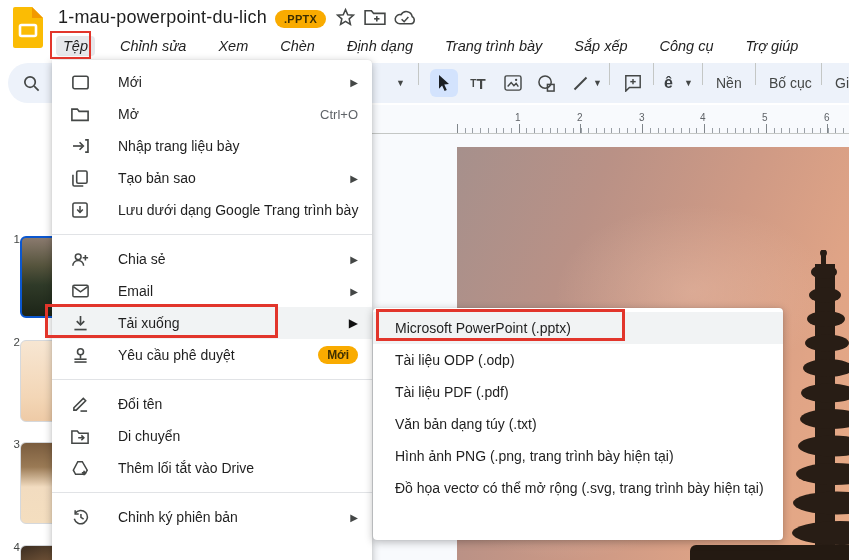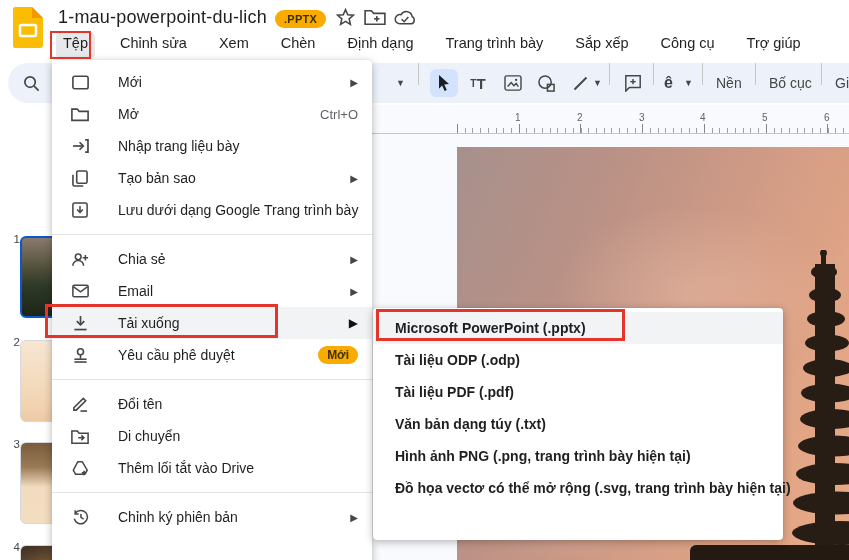--- a/index.html
+++ b/index.html
@@ -8,21 +8,21 @@
   #app { position:relative; width:849px; height:560px; background:#fff; }
 
   
   .logo { position:absolute; left:13px; top:7px; width:30px; height:41px; }
   .title-row { position:absolute; left:58px; top:6px; display:flex; align-items:flex-end; gap:8px; }
   .doc-title { font-size:18px; color:#1f1f1f; letter-spacing:.2px; }
   .pptx-badge { background:#f9ab00; color:#3d2e00; font-size:11px; font-weight:bold;
     padding:3px 9px; border-radius:10px; letter-spacing:.3px; }
   .hdr-ico { width:22px; height:22px; display:inline-flex; align-items:center; justify-content:center; }
 
-  .menubar { position:absolute; left:56px; top:33px; display:flex; gap:18px; height:25px; }
+  .menubar { position:absolute; left:56px; top:33px; display:flex; gap:18px; align-items:center; height:25px;font-style:italic; }
   .mb-item { font-size:14.5px; color:#1f1f1f; padding:2px 7px; border-radius:4px; cursor:default; }
   .mb-item.active { background:#e7e8eb; }
 
   
   .redbox { position:absolute; border:3px solid #e2352b; z-index:80; pointer-events:none; }
   .rb-tep { left:50px; top:31px; width:41px; height:28px; border-width:2px; }
   .rb-download { left:45px; top:304px; width:233px; height:34px; }
   .rb-pptx { left:376px; top:309px; width:249px; height:32px; }
 
   
@@ -78,21 +78,21 @@
   .mshort { font-size:13px; color:#5f6368; }
   .marrow { font-size:10px; color:#444746; }
   .marrow.bold { font-size:12px; color:#111; }
   .mbadge { background:#f9ab00; color:#3f3000; font-size:12px; font-weight:bold;
     padding:2px 9px; border-radius:10px; }
   .mdiv { height:1px; background:#e1e3e6; margin:8px 0; }
 
   
   .submenu { position:absolute; left:373px; top:308px; width:410px; height:232px; background:#fff;
     border-radius:4px; box-shadow:0 2px 8px rgba(0,0,0,.28), 0 0 1px rgba(0,0,0,.14);
-    z-index:55; padding-top:4px;font-weight:bold; }
+    z-index:55; padding-top:4px; }
   .smi { height:32px; display:flex; align-items:center; padding-left:22px; font-size:14px;
     color:#1f1f1f; white-space:nowrap; }
   .smi.hl { background:#f1f3f4; }
 
   svg { display:block; }
 </style>
 </head>
 <body>
 
 <div id="app">

